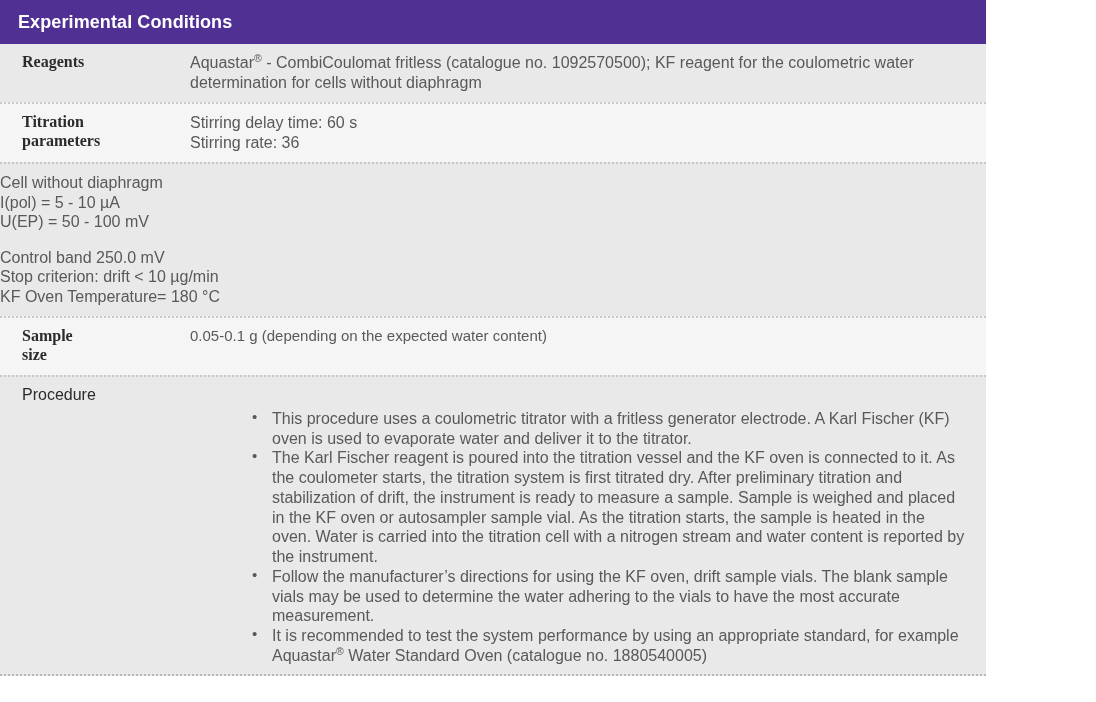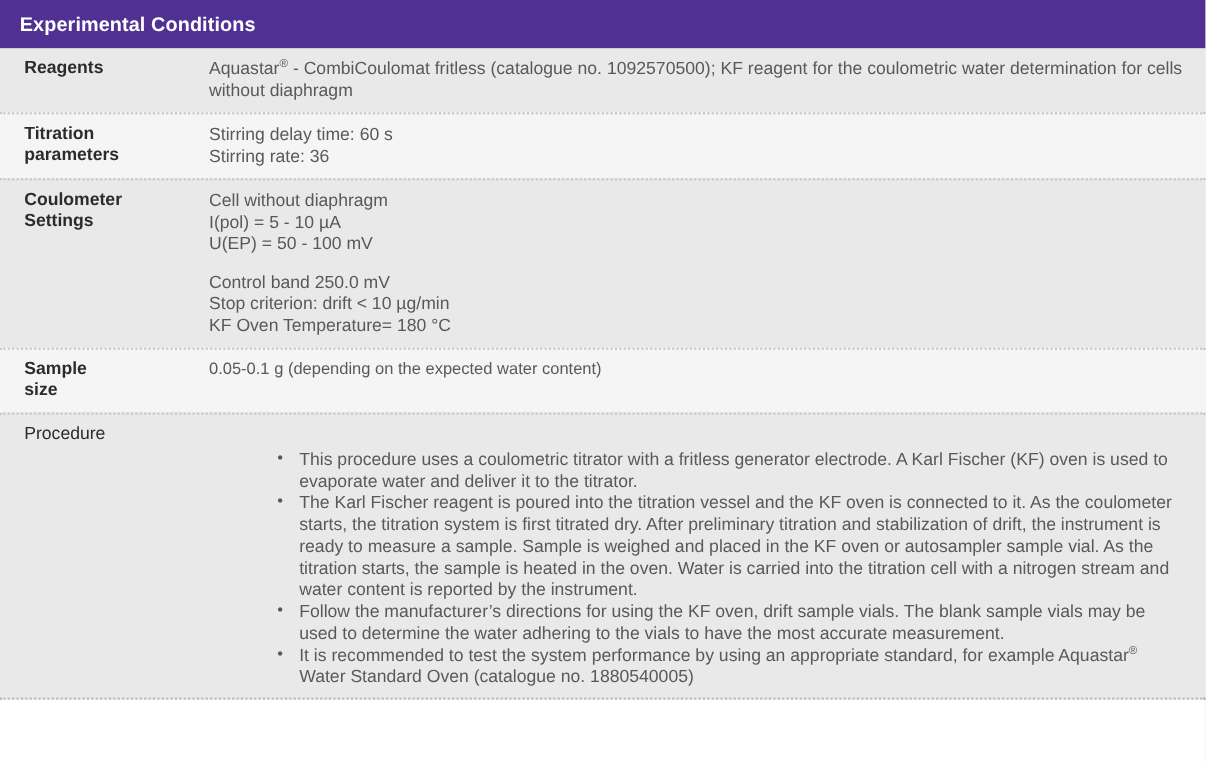--- a/index.html
+++ b/index.html
@@ -7,21 +7,21 @@
     padding: 0;
   }
   body {
     width: 1096px;
     height: 702px;
     background: #ffffff;
     font-family: "Liberation Sans", sans-serif;
     overflow: hidden;
   }
   .table-wrap {
-    width: 1096px;
+    width: 986px;
     box-sizing: border-box;
     border-bottom: 2px dotted #b9b9b9;
     background: #e9e9e9;
   }
   
   .title-bar {
     background: #503193;
     height: 44px;
     display: flex;
     align-items: center;
@@ -49,20 +49,21 @@
 
   .cell-label {
     width: 190px;
     flex: 0 0 190px;
     box-sizing: border-box;
     padding: 9px 8px 10px 22px;
     color: #2b2b2b;
     font-size: 16px;
     font-weight: bold;
     line-height: 1.18;
+    font-family: Liberation Serif, serif;
   }
   .cell-value {
     flex: 1 1 auto;
     box-sizing: border-box;
     padding: 9px 14px 10px 0px;
     color: #58595b;
     font-size: 16px;
     line-height: 1.22;
   }
   .cell-value.small {
@@ -135,24 +136,20 @@
       <div>Titration</div>
       <div>parameters</div>
     </div>
     <div class="cell-value">
       <p>Stirring delay time: 60 s</p>
       <p>Stirring rate: 36</p>
     </div>
   </div>
 
   <div class="row">
-    <div class="cell-label">
-      <div>Coulometer</div>
-      <div>Settings</div>
-    </div>
     <div class="cell-value">
       <p class="sm1">Cell without diaphragm</p>
       <p class="sm1">I(pol) = 5 - 10 µA</p>
       <p class="sm1">U(EP) = 50 - 100 mV</p>
       <div class="spacer-line"></div>
       <p>Control band 250.0 mV</p>
       <p>Stop criterion: drift &lt; 10 µg/min</p>
       <p>KF Oven Temperature= 180 °C</p>
     </div>
   </div>

